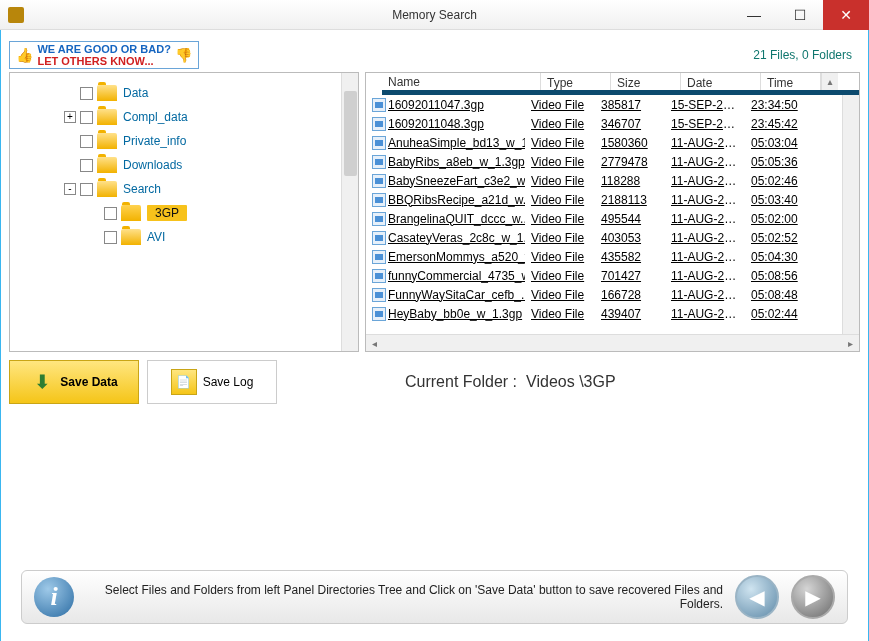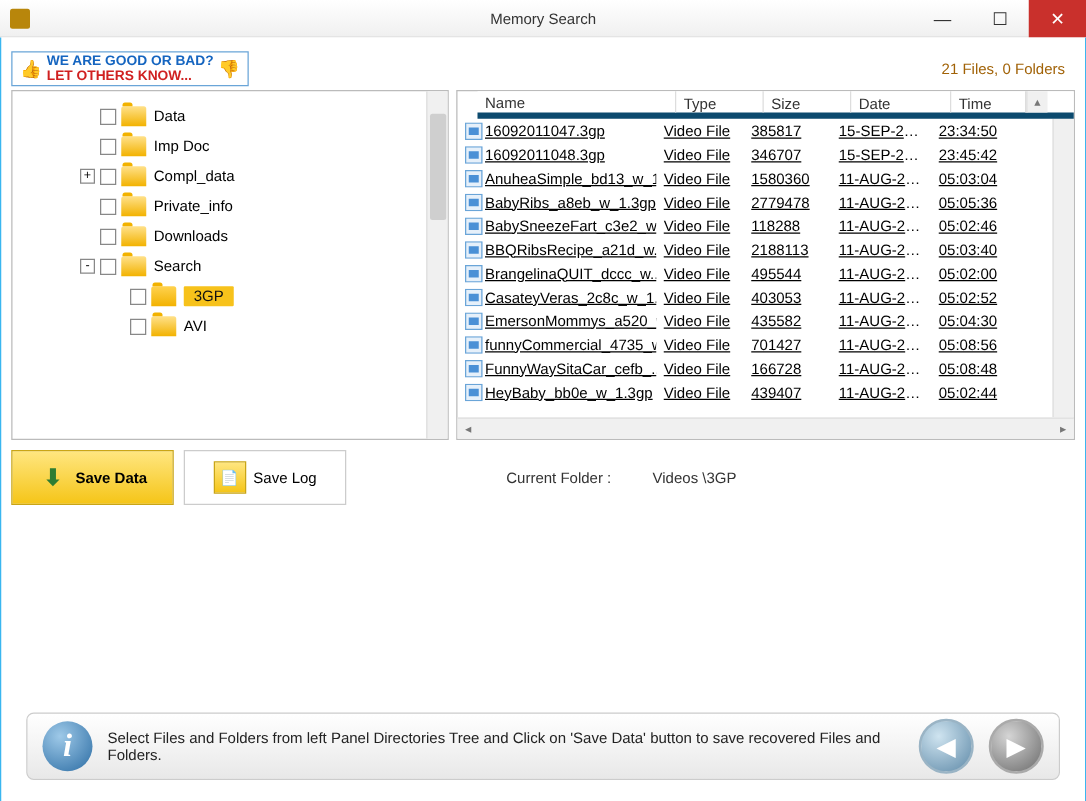--- a/index.html
+++ b/index.html
@@ -28,37 +28,37 @@
 .brand-ddr { font-size: 32px; font-weight: bold; color: #e55a00; letter-spacing: 2px; font-family: "Arial Black", sans-serif; }
 .brand-sub { font-size: 16px; color: #0070b8; font-weight: 600; margin-top: -2px; }
 
 
 .notice-row { display: flex; align-items: center; margin: 6px 0; height: 22px; }
 .feedback-box { border: 1px solid #6aa5d8; padding: 1px 6px; display: flex; align-items: center; gap: 4px; background: #fff; font-family: "Courier New", monospace; font-size: 11px; font-weight: bold; }
 .thumb-up { color: #5095d6; font-size: 14px; }
 .thumb-down { color: #d84b4b; font-size: 14px; }
 .fb-line1 { color: #1565c0; }
 .fb-line2 { color: #d02020; }
-.file-count { margin-left: auto; font-size: 12px; color: #a16207; margin-right:8px;}
+.file-count { margin-left: auto; font-size: 12px; color: #0f766e; margin-right:8px;}
 
 
 .panels { display: flex; gap: 6px; height: 280px; }
 .tree-panel { width: 350px; border: 1px solid #bbb; background: #fff; display: flex; }
 .tree-body { flex: 1; overflow: hidden; padding: 8px 4px; font-size: 12px; }
 .tree-scroll { width: 17px; background: #f0f0f0; border-left: 1px solid #ddd; position: relative; }
 .tree-thumb { position: absolute; top: 18px; left: 2px; width: 13px; height: 85px; background: #cfcfcf; border-radius: 2px; }
 
 .tree-row { display: flex; align-items: center; height: 24px; gap: 2px; }
 .tree-indent { display: inline-block; }
 .tree-toggle { width: 12px; height: 12px; border: 1px solid #888; display: flex; align-items: center; justify-content: center; font-size: 10px; line-height: 1; margin-right: 2px; cursor: pointer; background:#fff;}
 .chk { width: 13px; height: 13px; border: 1px solid #888; background: #fff; margin-right: 2px; cursor: pointer; }
 .folder-icon { width: 20px; height: 16px; background: linear-gradient(#ffe18a, #f2b200); border-radius: 2px 2px 0 0; margin-right: 4px; position: relative; }
 .folder-icon.open { background: linear-gradient(#ffd24f, #f2b200); }
 .folder-icon::before { content: ""; position: absolute; top: -3px; left: 1px; width: 8px; height: 3px; background: #f2b200; border-radius: 2px 2px 0 0; }
-.tree-label { color: #000000; }
+.tree-label { color: #0369a1; }
 .tree-row.selected .tree-label { background: #f7c21b; color: #111; padding: 1px 8px; border-radius: 1px; text-align: center; }
 
 .list-panel { flex: 1; border: 1px solid #bbb; background: #fff; display: flex; flex-direction: column; }
 .list-header { display: flex; background: #fff; border-bottom: 5px solid #0c4a6e; height: 22px; font-size: 12px; position:relative;margin-left:16px;}
 .list-header .col { padding: 3px 6px; border-right: 1px solid #ddd; color: #333; }
 .list-body { flex: 1; overflow: hidden; font-size: 12px; }
 .list-row { display: flex; height: 19px; align-items: center; }
 .list-row .cell { padding: 0 6px; white-space: nowrap; overflow: hidden; text-overflow: ellipsis; }
 .file-icon { width: 14px; height: 14px; margin-right: 2px; display: inline-block; vertical-align: middle; background: #e6f0fa; border: 1px solid #6aa5d8; position: relative; flex-shrink:0;}
 .file-icon::after { content: ""; position: absolute; left: 2px; top: 3px; width: 8px; height: 6px; background: #4a90d6; }
@@ -75,26 +75,26 @@
 .list-wrap { display:flex; flex:1; overflow:hidden;text-decoration:underline;}
 .list-vscroll { width:17px; background:#f0f0f0; border-left:1px solid #ddd;}
 
 
 .action-row { display: flex; align-items: center; margin-top: 8px; gap: 8px; }
 .save-data-btn { width: 130px; height: 44px; background: linear-gradient(#ffe680, #f5c518); border: 1px solid #c9a516; display: flex; align-items: center; justify-content: center; gap: 6px; font-size: 12px; font-weight: bold; cursor: pointer; }
 .save-log-btn { width: 130px; height: 44px; background: #fff; border: 1px solid #ccc; display: flex; align-items: center; justify-content: center; gap: 6px; font-size: 12px; cursor: pointer; }
 .btn-ico { width: 24px; height: 24px; display: flex; align-items: center; justify-content: center; font-size: 18px; }
 .save-data-btn .btn-ico { color: #2e7d32; }
 .save-log-btn .btn-ico-box { width: 26px; height: 26px; background: linear-gradient(#ffe680,#f5c518); border:1px solid #c9a516; display:flex; align-items:center; justify-content:center;}
-.current-folder { margin-left: 120px; font-size: 12px; color: #333; display: flex; gap: 33px; }
+.current-folder { margin-left: 120px; font-size: 16px; color: #333; display: flex; gap: 9px; }
 
 
 .hint-bar { position: absolute; bottom: 46px; left: 20px; right: 20px; height: 54px; background: linear-gradient(#fff, #e8e8e8); border: 1px solid #ccc; border-radius: 6px; display: flex; align-items: center; padding: 0 12px; gap: 12px; }
 .info-icon { width: 40px; height: 40px; border-radius: 50%; background: radial-gradient(circle at 35% 30%, #9ec9e8, #2b6ca3); display: flex; align-items: center; justify-content: center; color: #fff; font-size: 26px; font-weight: bold; font-style: italic; font-family: Georgia, serif; }
-.hint-text { font-size: 12px; color: #222; flex: 1; }
+.hint-text { font-size: 12px; color: #222; flex: 1; text-align: right; }
 .nav-btn { width: 44px; height: 44px; border-radius: 50%; background: radial-gradient(circle at 35% 30%, #cfe4f0, #5f8aa8); border: 2px solid #9ab4c5; display: flex; align-items: center; justify-content: center; color: #fff; font-size: 20px; cursor: pointer; }
 .nav-btn.next { background: radial-gradient(circle at 35% 30%, #d5d5d5, #6b6b6b); border-color:#aaa;}
 
 .rel { position: relative; height: 100%; }
 </style>
 </head>
 <body>
 
 <div class="titlebar">
   <div class="app-icon"></div>
@@ -123,27 +123,20 @@
 
   <div class="panels">
     <div class="tree-panel">
       <div class="tree-body" id="tree-body">
           <div class="tree-row">
             <span class="tree-indent" style="width: 48px;"></span>
             <span style="width: 14px; display: inline-block;"></span>
             <span class="chk"></span>
             <span class="folder-icon"></span>
             <span class="tree-label">Data</span>
-          </div>
-          <div class="tree-row">
-            <span class="tree-indent" style="width: 48px;"></span>
-            <span style="width: 14px; display: inline-block;"></span>
-            <span class="chk"></span>
-            <span class="folder-icon"></span>
-            <span class="tree-label">Imp Doc</span>
           </div>
           <div class="tree-row">
             <span class="tree-indent" style="width: 48px;"></span>
             <span class="tree-toggle">+</span>
             <span class="chk"></span>
             <span class="folder-icon"></span>
             <span class="tree-label">Compl_data</span>
           </div>
           <div class="tree-row">
             <span class="tree-indent" style="width: 48px;"></span>

